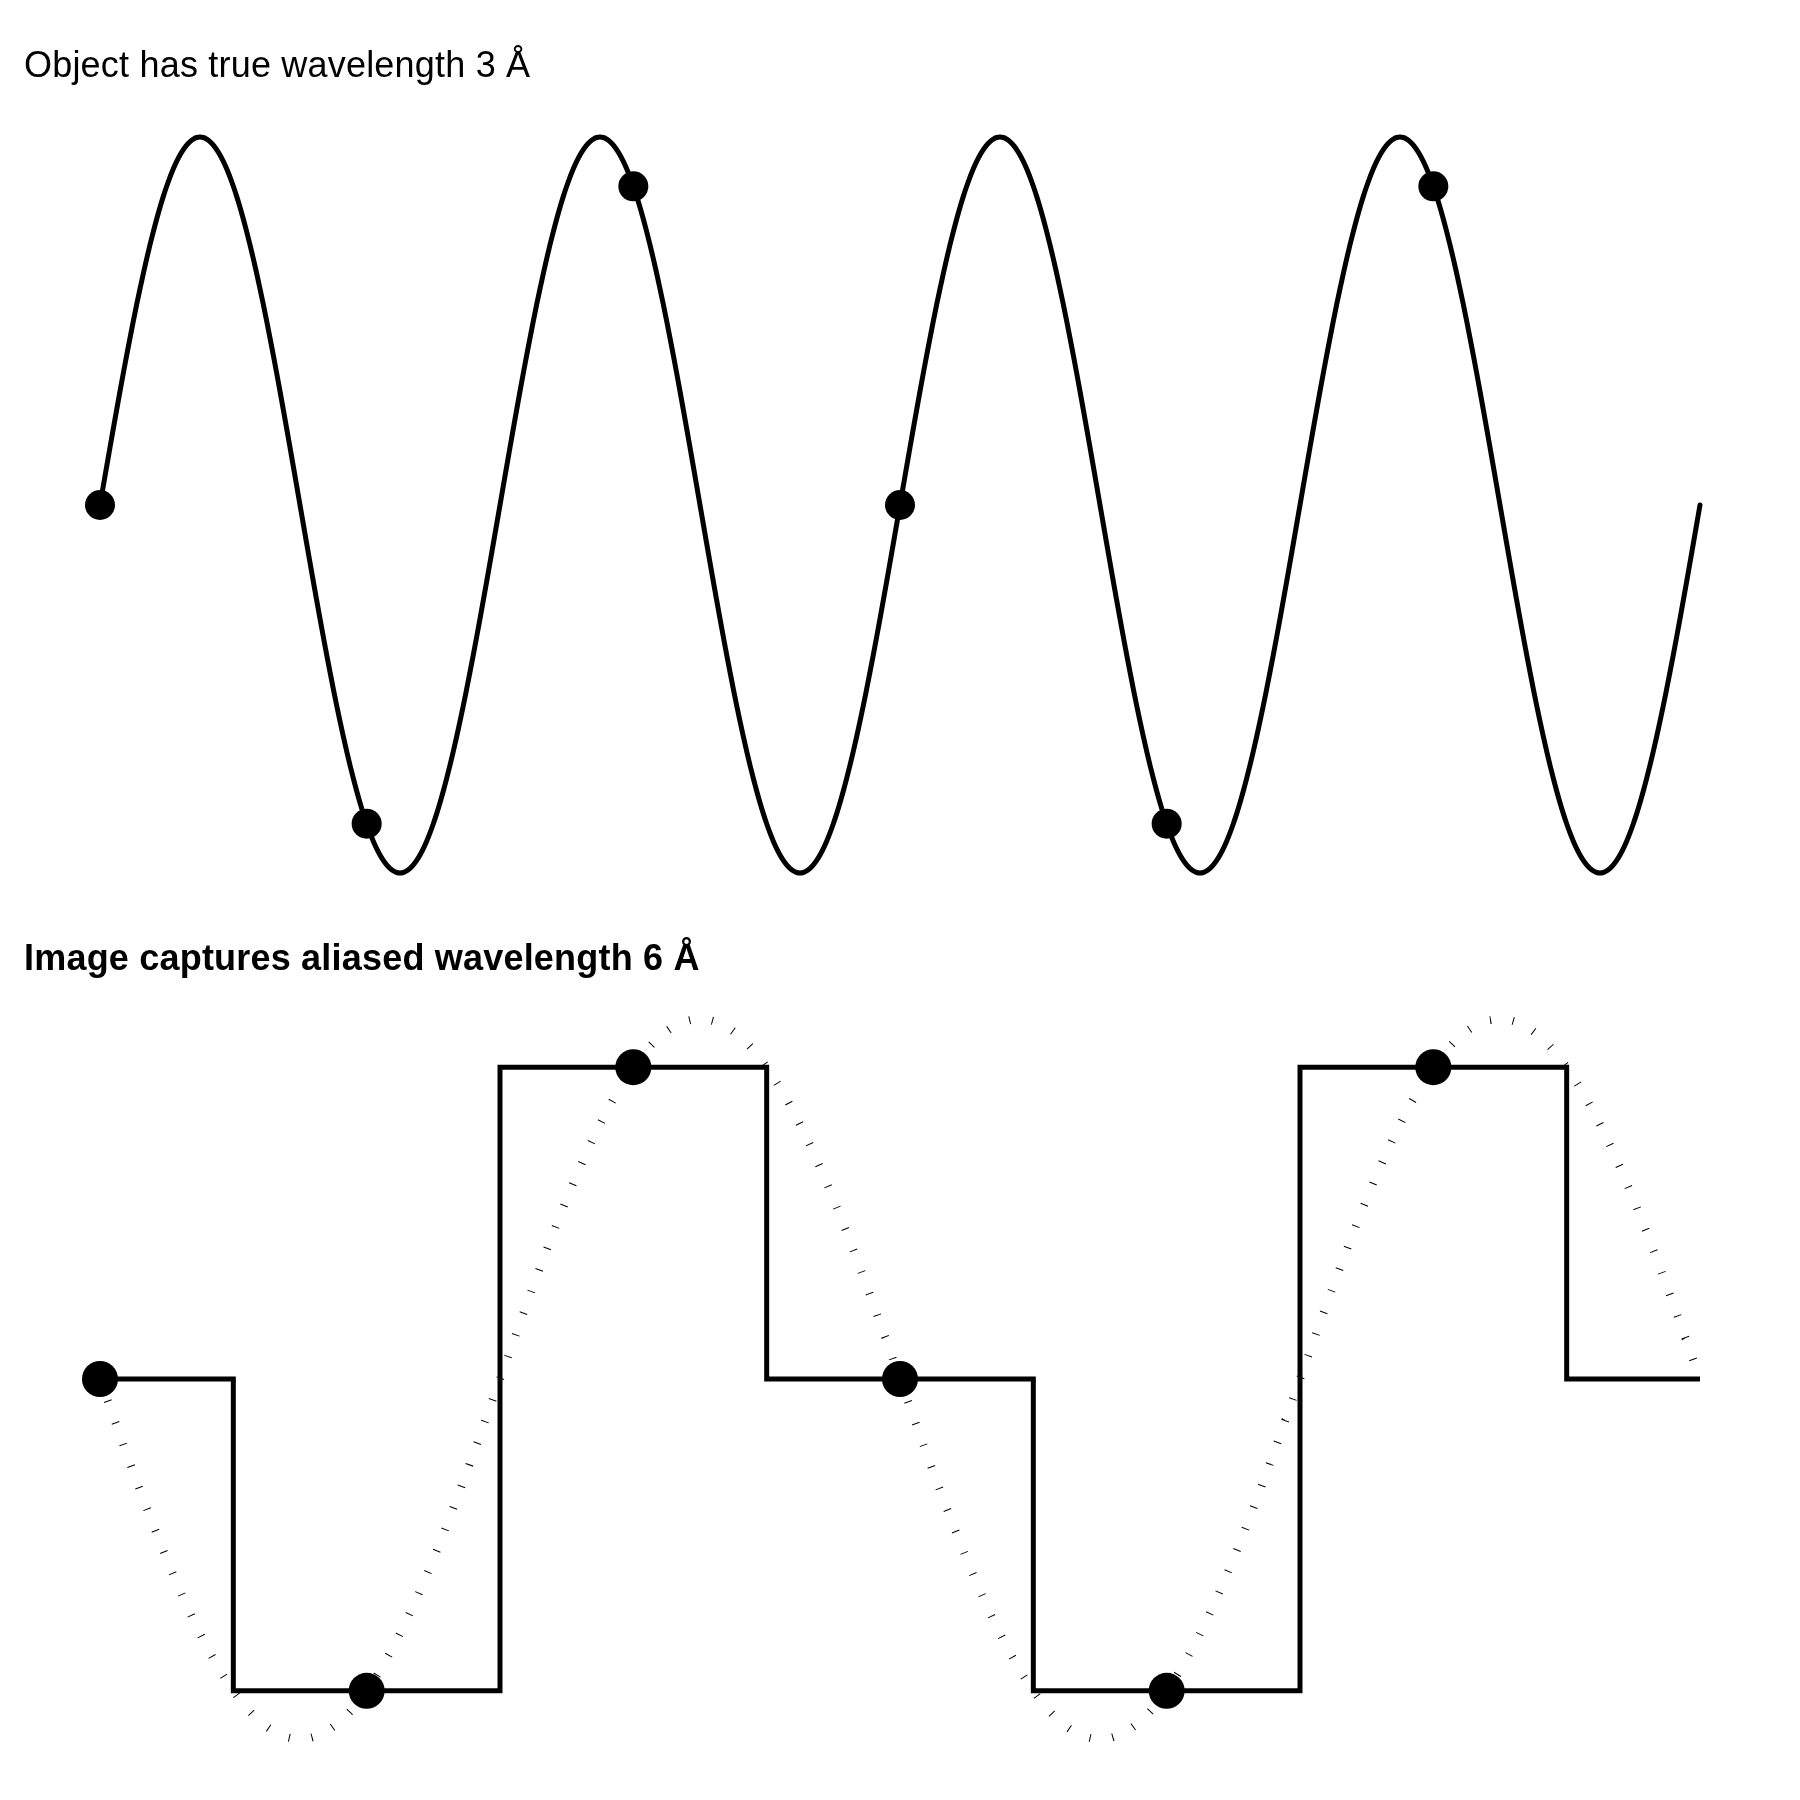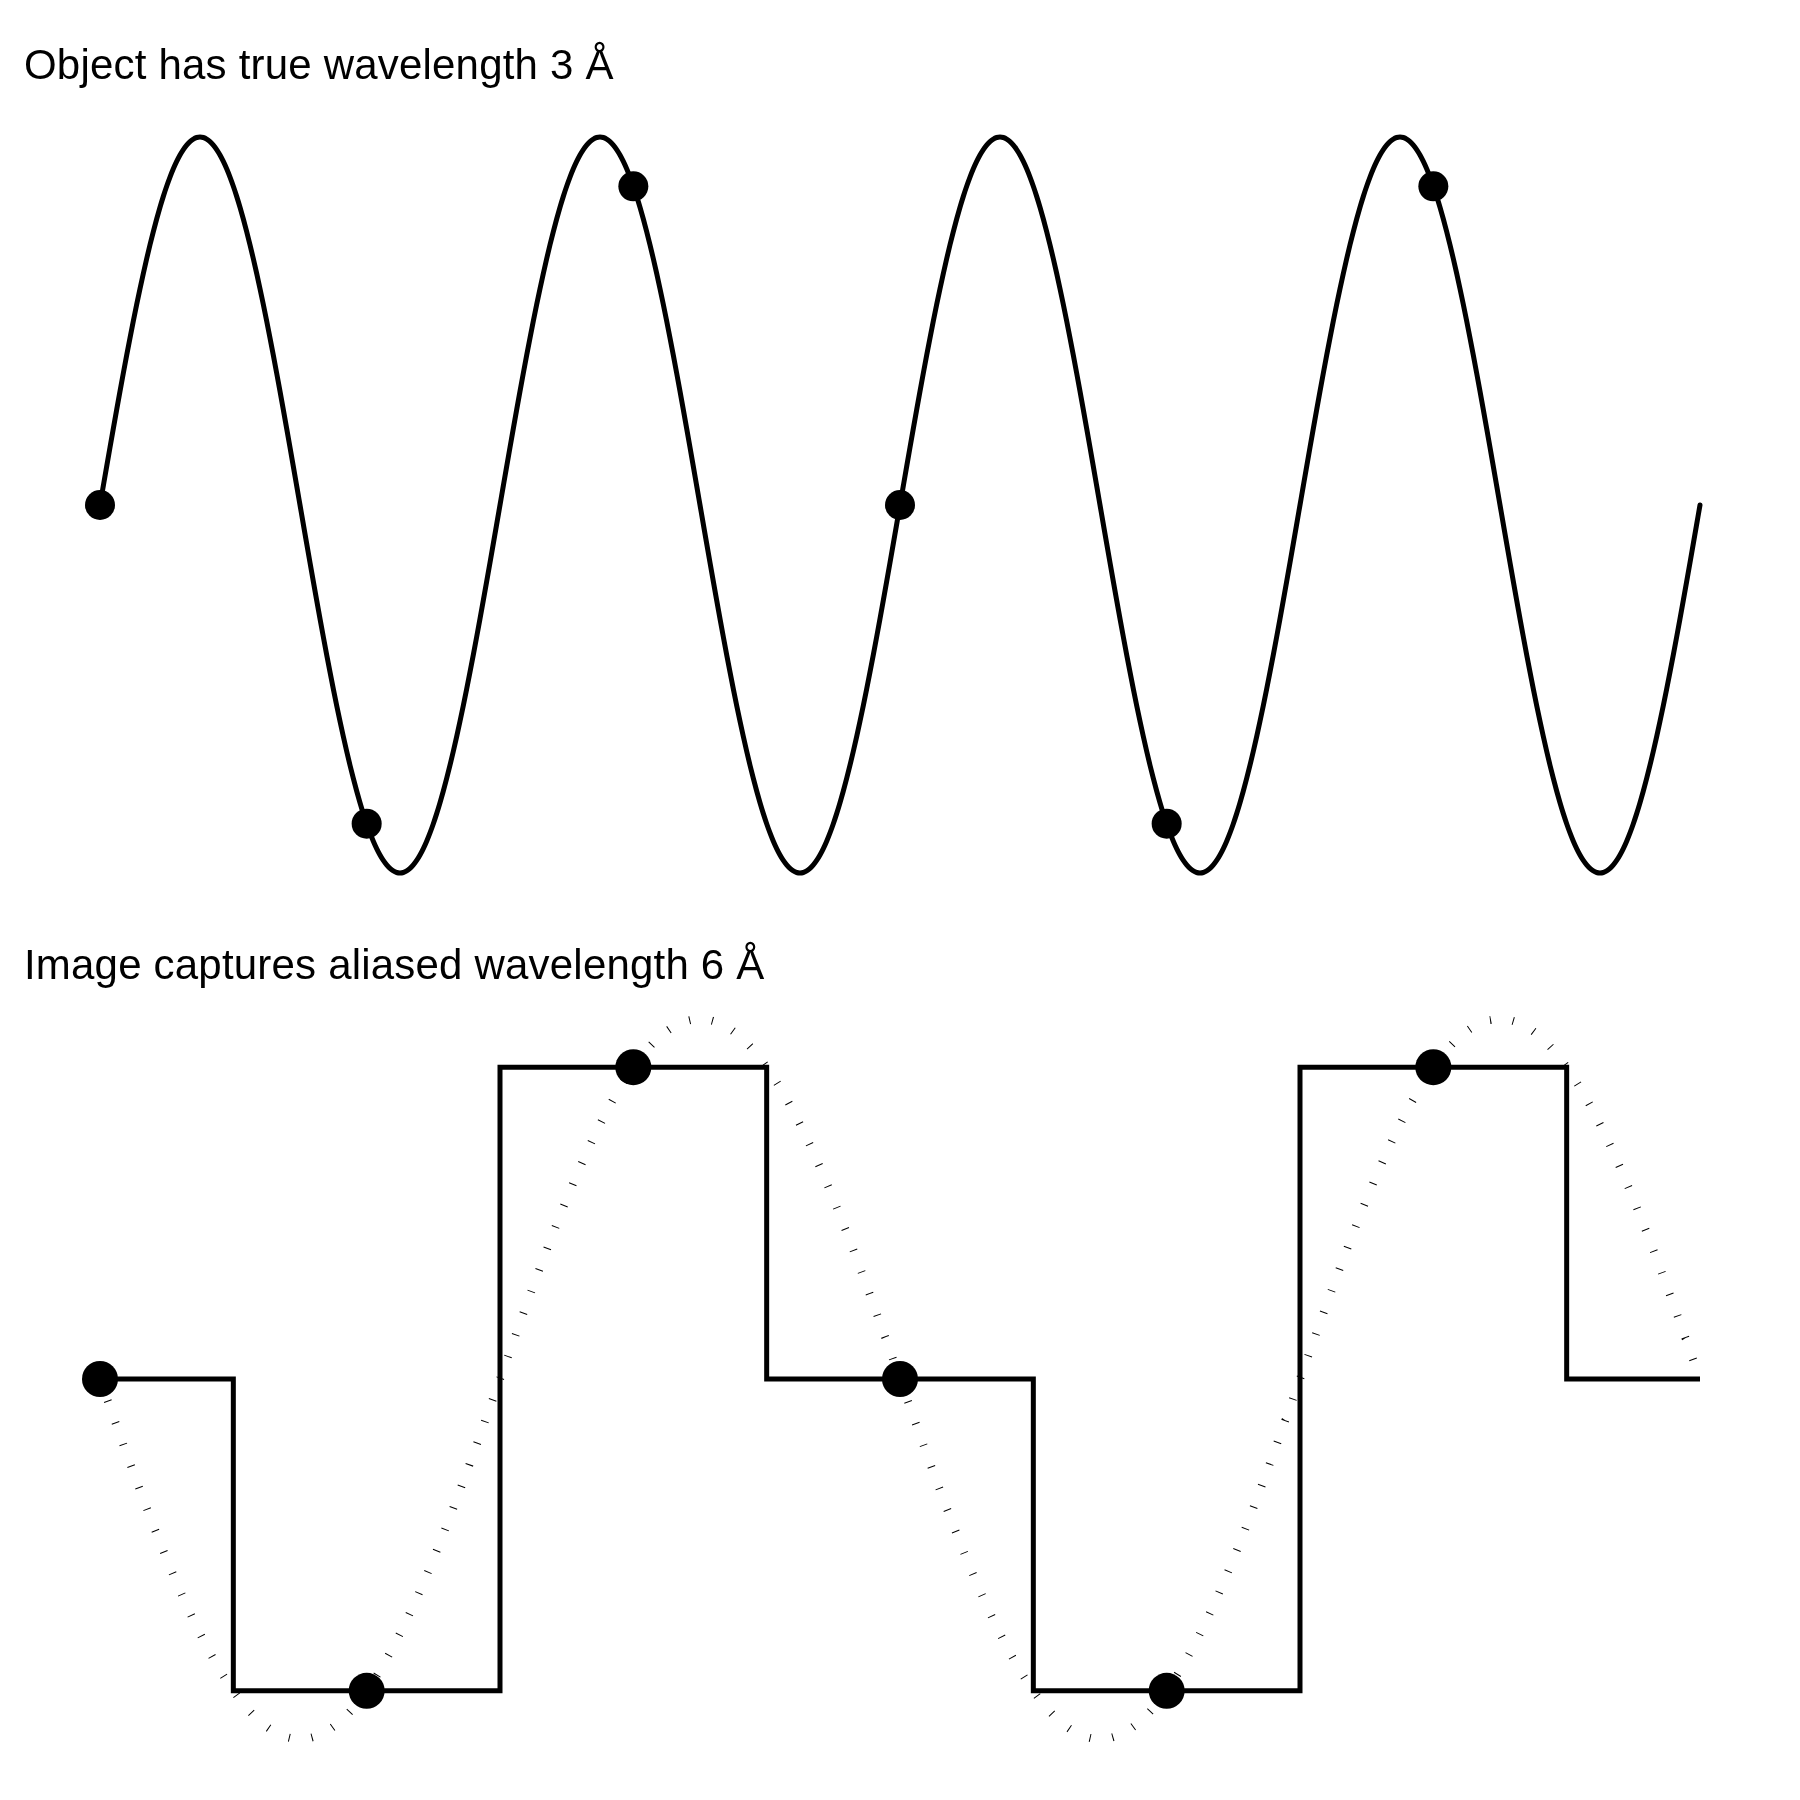--- a/index.html
+++ b/index.html
@@ -24,29 +24,29 @@
     position: absolute;
     left: 0;
     width: 1800px;
   }
   #panel-top   { top: 0px;   height: 900px; }
   #panel-bottom{ top: 900px; height: 900px; }
 
   .panel-title {
     position: absolute;
     left: 24px;
-    font-size: 42px;
+    font-size: 36px;
     line-height: 36px;
     letter-spacing: 0.2px;
     color: #000000;
     white-space: nowrap;
     font-weight: 400;
   }
   #title-top    { top: 47px; }
-  #title-bottom { top: 47px; }
+  #title-bottom { top: 40px; font-weight: bold; }
 
   .plot-svg {
     position: absolute;
     left: 0;
     top: 0;
     width: 1800px;
     height: 900px;
     display: block;
   }
 </style>

